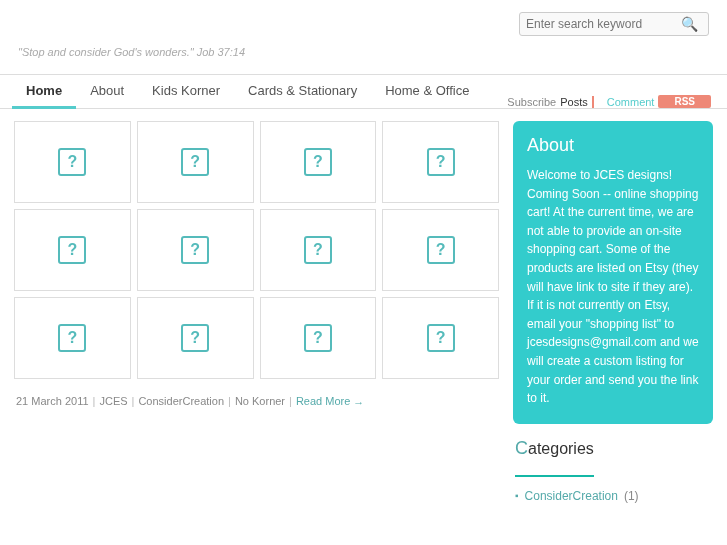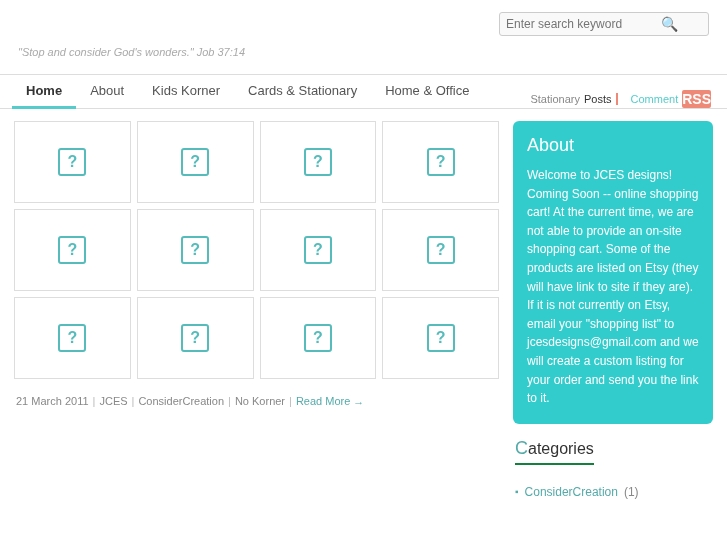--- a/index.html
+++ b/index.html
@@ -20,21 +20,21 @@
       align-items: center;
       padding: 12px 18px 6px 18px;
     }
     .search-box {
       display: flex;
       align-items: center;
       border: 1px solid #ccc;
       border-radius: 3px;
       background: #f9f9f9;
       padding: 3px 6px;
-      width: 210px;
+      width: 190px;
     }
     .search-box input {
       border: none;
       background: transparent;
       outline: none;
       font-size: 12px;
       color: #999;
       width: 155px;
     }
     .search-icon-btn {
@@ -88,23 +88,23 @@
       font-size: 11px;
       color: #888;
       margin-left: auto;
       padding-right: 4px;
     }
     .nav-subscribe span.posts { color: #333; }
     .nav-subscribe span.comment { color: #5cc; border-left: 2px solid #e87; padding-left: 13px; }
     .nav-subscribe span.rss {
       background: #e87;
       color: #fff;
-      font-size: 14px;
+      font-size: 10px;
       font-weight: bold;
-      padding: 1px 0;
+      padding: 1px 16px;
       border-radius: 2px;
     }
 
     
     .main {
       display: flex;
       padding: 12px 14px 8px 14px;
       gap: 14px;
     }
 
@@ -178,23 +178,23 @@
     }
 
     
     .categories-box {
       padding: 0 2px;
     }
     .categories-box h3 {
       font-size: 16px;
       font-weight: normal;
       color: #333;
-      margin-bottom: 18px;
-      border-bottom: 2px solid #15803d;
-      padding-bottom: 4px;
+      margin-bottom: 10px;
+      border-bottom: 2px solid #14b8a6;
+      padding-bottom: 16px;
       display: inline-block;
     }
     .categories-list {
       list-style: none;
       padding: 0;
     }
     .categories-list li {
       display: flex;
       align-items: center;
       gap: 6px;
@@ -232,21 +232,21 @@
 
 <nav class="nav">
   <div class="nav-items">
     <div class="nav-item active">Home</div>
     <div class="nav-item">About</div>
     <div class="nav-item">Kids Korner</div>
     <div class="nav-item">Cards &amp; Stationary</div>
     <div class="nav-item">Home &amp; Office</div>
   </div>
   <div class="nav-subscribe">
-    <span>Stationary</span>
+    <span>Subscribe</span>
     <span class="posts">Posts</span>
     <span class="comment">Comment</span>
     <span class="rss">RSS</span>
   </div>
 </nav>
 
 <div class="main">
 
   <div class="content-area">
     <div class="image-grid">

